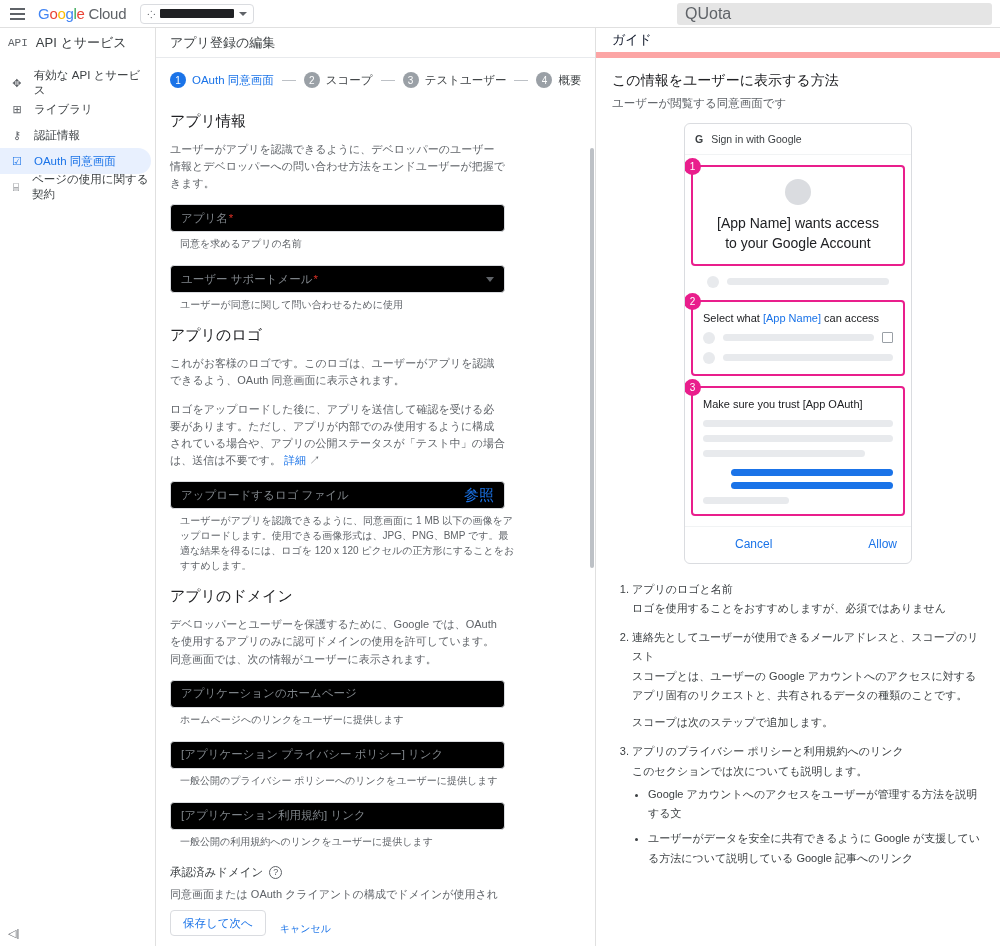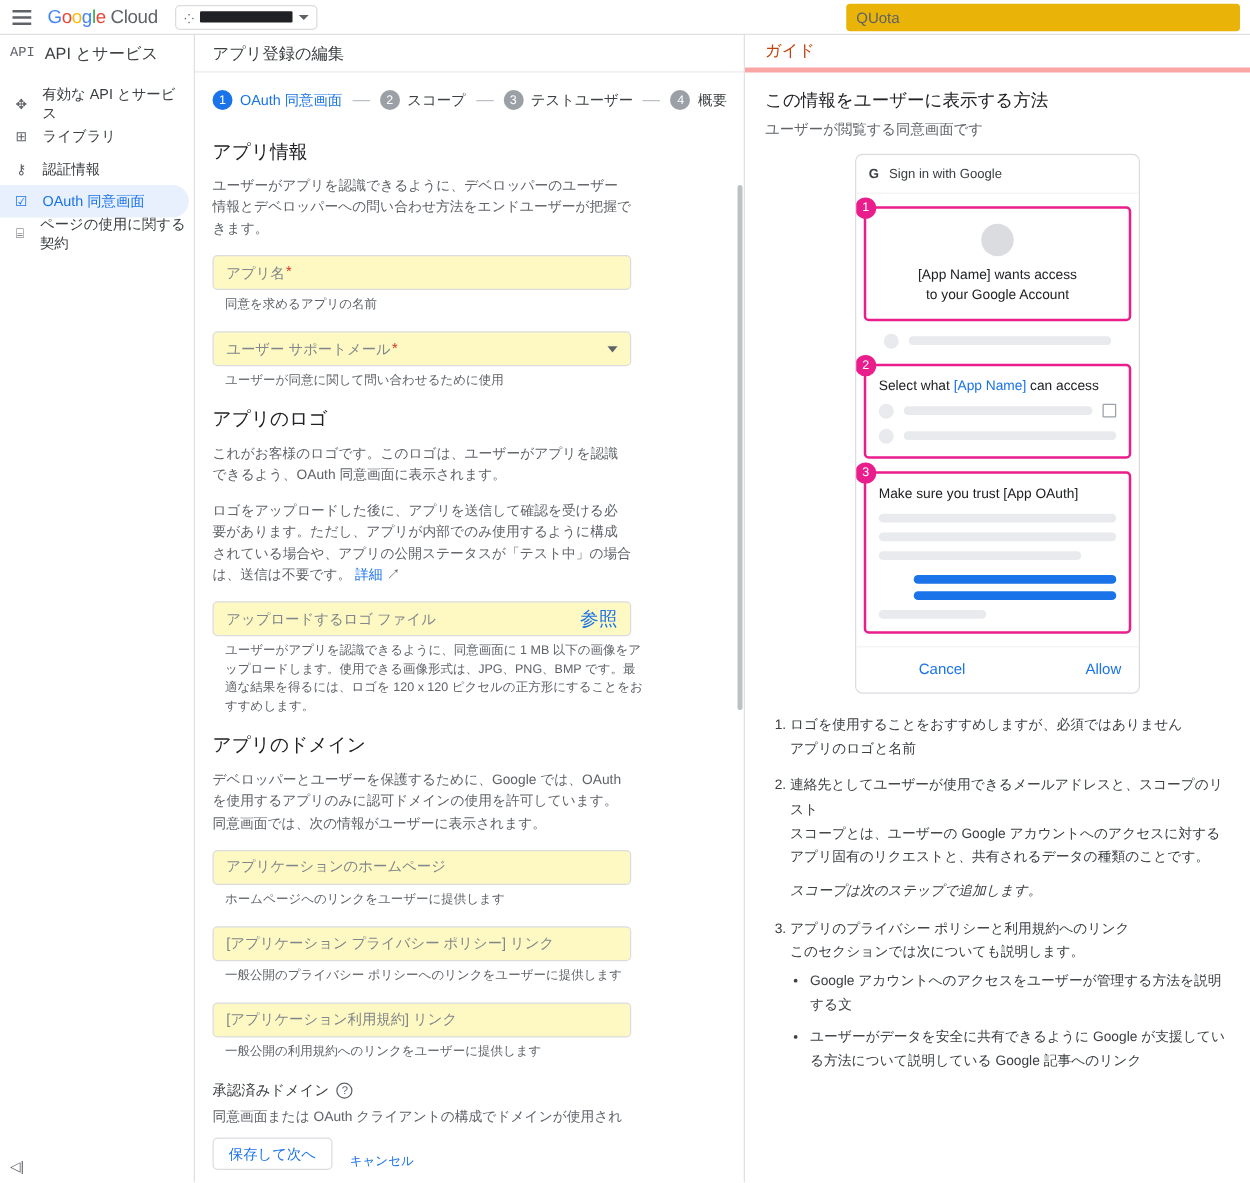--- a/index.html
+++ b/index.html
@@ -56,26 +56,26 @@
     height: 9px;
     width: 74px;
     border-radius: 1px;
     font-size: 0;
   }
   .chev { width: 0; height: 0; border-left: 4px solid transparent; border-right: 4px solid transparent; border-top: 4px solid #5f6368; }
   .search-box {
     margin-left: auto;
     width: 315px;
     height: 22px;
-    background: #eab308;
+    background: #e5e5e5;
     border-radius: 3px;
     display: flex;
     align-items: center;
     padding: 0 8px;
-    font-size: 12px;
+    font-size: 16px;
     color: #5f6368;
     text-align: center;
   }
 
   
   .body { display: flex; flex: 1; min-height: 0; }
 
   
   .leftnav {
     width: 156px; min-width: 156px;
@@ -165,21 +165,21 @@
   }
   p.desc { font-size: 11px; line-height: 1.55; color: #5f6368; margin: 0 0 12px 0; max-width: 335px; }
   .link { color: #1a73e8; text-decoration: none; cursor: pointer; }
 
   .field {
     width: 335px; height: 28px;
     border: 1px solid #dadce0; border-radius: 4px;
     display: flex; align-items: center;
     padding: 0 10px;
     font-size: 11.5px; color: #80868b;
-    background: #fef9c3; position: relative;
+    background: #000000; position: relative;
     margin-top: 4px;
   }
   .field .req { color: #d93025; margin-left: 1px; }
   .field .dd { margin-left: auto; width: 0; height: 0; border-left: 4px solid transparent; border-right: 4px solid transparent; border-top: 5px solid #5f6368; }
   .field .browse { margin-left: auto; color: #1a73e8; font-size: 15px; }
   .helper { font-size: 10px; color: #5f6368; margin: 4px 0 14px 10px; max-width: 335px; line-height: 1.5; }
 
   .sub-head { font-size: 11.5px; color: #3c4043; margin: 16px 0 6px 0; display: flex; align-items: center; gap: 6px; }
   .help-circle {
     width: 13px; height: 13px; border-radius: 50%;
@@ -202,22 +202,22 @@
   .guide {
     width: 404px; min-width: 404px;
     display: flex; flex-direction: column;
     background: #fff;
     overflow: hidden;
   }
   .guide-header {
     height: 30px; min-height: 30px;
     display: flex; align-items: center;
     padding-left: 16px;
-    font-size: 13px; color: #c2410c;
-    border-bottom: 4px solid #fca5a5;
+    font-size: 13px; color: #0f172a;
+    border-bottom: 6px solid #fca5a5;
   }
   .guide-body { padding: 14px 16px; overflow: hidden; }
   .guide h3 { font-size: 14px; font-weight: normal; color: #202124; margin: 0 0 6px 0; }
   .guide .sub { font-size: 11.5px; color: #5f6368; margin: 0 0 12px 0; }
 
   
   .mock {
     width: 228px; border: 1px solid #dadce0; border-radius: 6px;
     margin: 0 auto; background: #fff; overflow: hidden;
   }
@@ -228,21 +228,21 @@
     border: 2px solid #e91e8c; border-radius: 4px; position: relative;
     margin: 10px 6px; padding: 10px 10px;
   }
   .badge {
     position: absolute; left: -9px; top: -9px;
     width: 17px; height: 17px; border-radius: 50%;
     background: #e91e8c; color: #fff; font-size: 10px;
     display: flex; align-items: center; justify-content: center;
   }
   .avatar-circle { width: 26px; height: 26px; border-radius: 50%; background: #dadce0; margin: 2px auto 8px auto; }
-  .mock-title { text-align: center; font-size: 11px; color: #202124; line-height: 1.45; }
+  .mock-title { text-align: center; font-size: 14px; color: #202124; line-height: 1.45; }
   .bar { height: 7px; border-radius: 4px; background: #e8eaed; }
   .bar.blue { background: #1a73e8; }
   .mock-line-row { display: flex; align-items: center; gap: 8px; margin-top: 8px; }
   .circle-sm { width: 12px; height: 12px; border-radius: 50%; background: #e8eaed; flex: none; }
   .sq-sm { width: 11px; height: 11px; border: 1px solid #9aa0a6; border-radius: 1px; flex: none; margin-left: auto; }
   .mock-hl-title { font-size: 11px; color: #202124; margin-bottom: 2px; }
   .mock-hl-title .blue { color: #1a73e8; }
   .mock-actions { display: flex; justify-content: space-between; padding: 10px 14px 12px 14px; border-top: 1px solid #f1f3f4; }
   .mock-actions span { color: #1a73e8; font-size: 12px; cursor: pointer; margin-left: 36px; }
 
@@ -455,27 +455,27 @@
           </div>
 
           <div class="mock-actions">
             <span>Cancel</span>
             <span>Allow</span>
           </div>
         </div>
 
         <ol class="guide-list">
           <li>
+            <p>アプリのロゴと名前</p>
             <p>ロゴを使用することをおすすめしますが、必須ではありません</p>
-            <p>アプリのロゴと名前</p>
           </li>
           <li>
             <p>連絡先としてユーザーが使用できるメールアドレスと、スコープのリスト</p>
             <p>スコープとは、ユーザーの Google アカウントへのアクセスに対するアプリ固有のリクエストと、共有されるデータの種類のことです。</p>
-            <p style="margin-top:8px;font-style:italic;">スコープは次のステップで追加します。</p>
+            <p style="margin-top:8px;">スコープは次のステップで追加します。</p>
           </li>
           <li>
             <p>アプリのプライバシー ポリシーと利用規約へのリンク</p>
             <p>このセクションでは次についても説明します。</p>
             <ul class="guide-sub">
               <li>Google アカウントへのアクセスをユーザーが管理する方法を説明する文</li>
               <li>ユーザーがデータを安全に共有できるように Google が支援している方法について説明している Google 記事へのリンク</li>
             </ul>
           </li>
         </ol>

